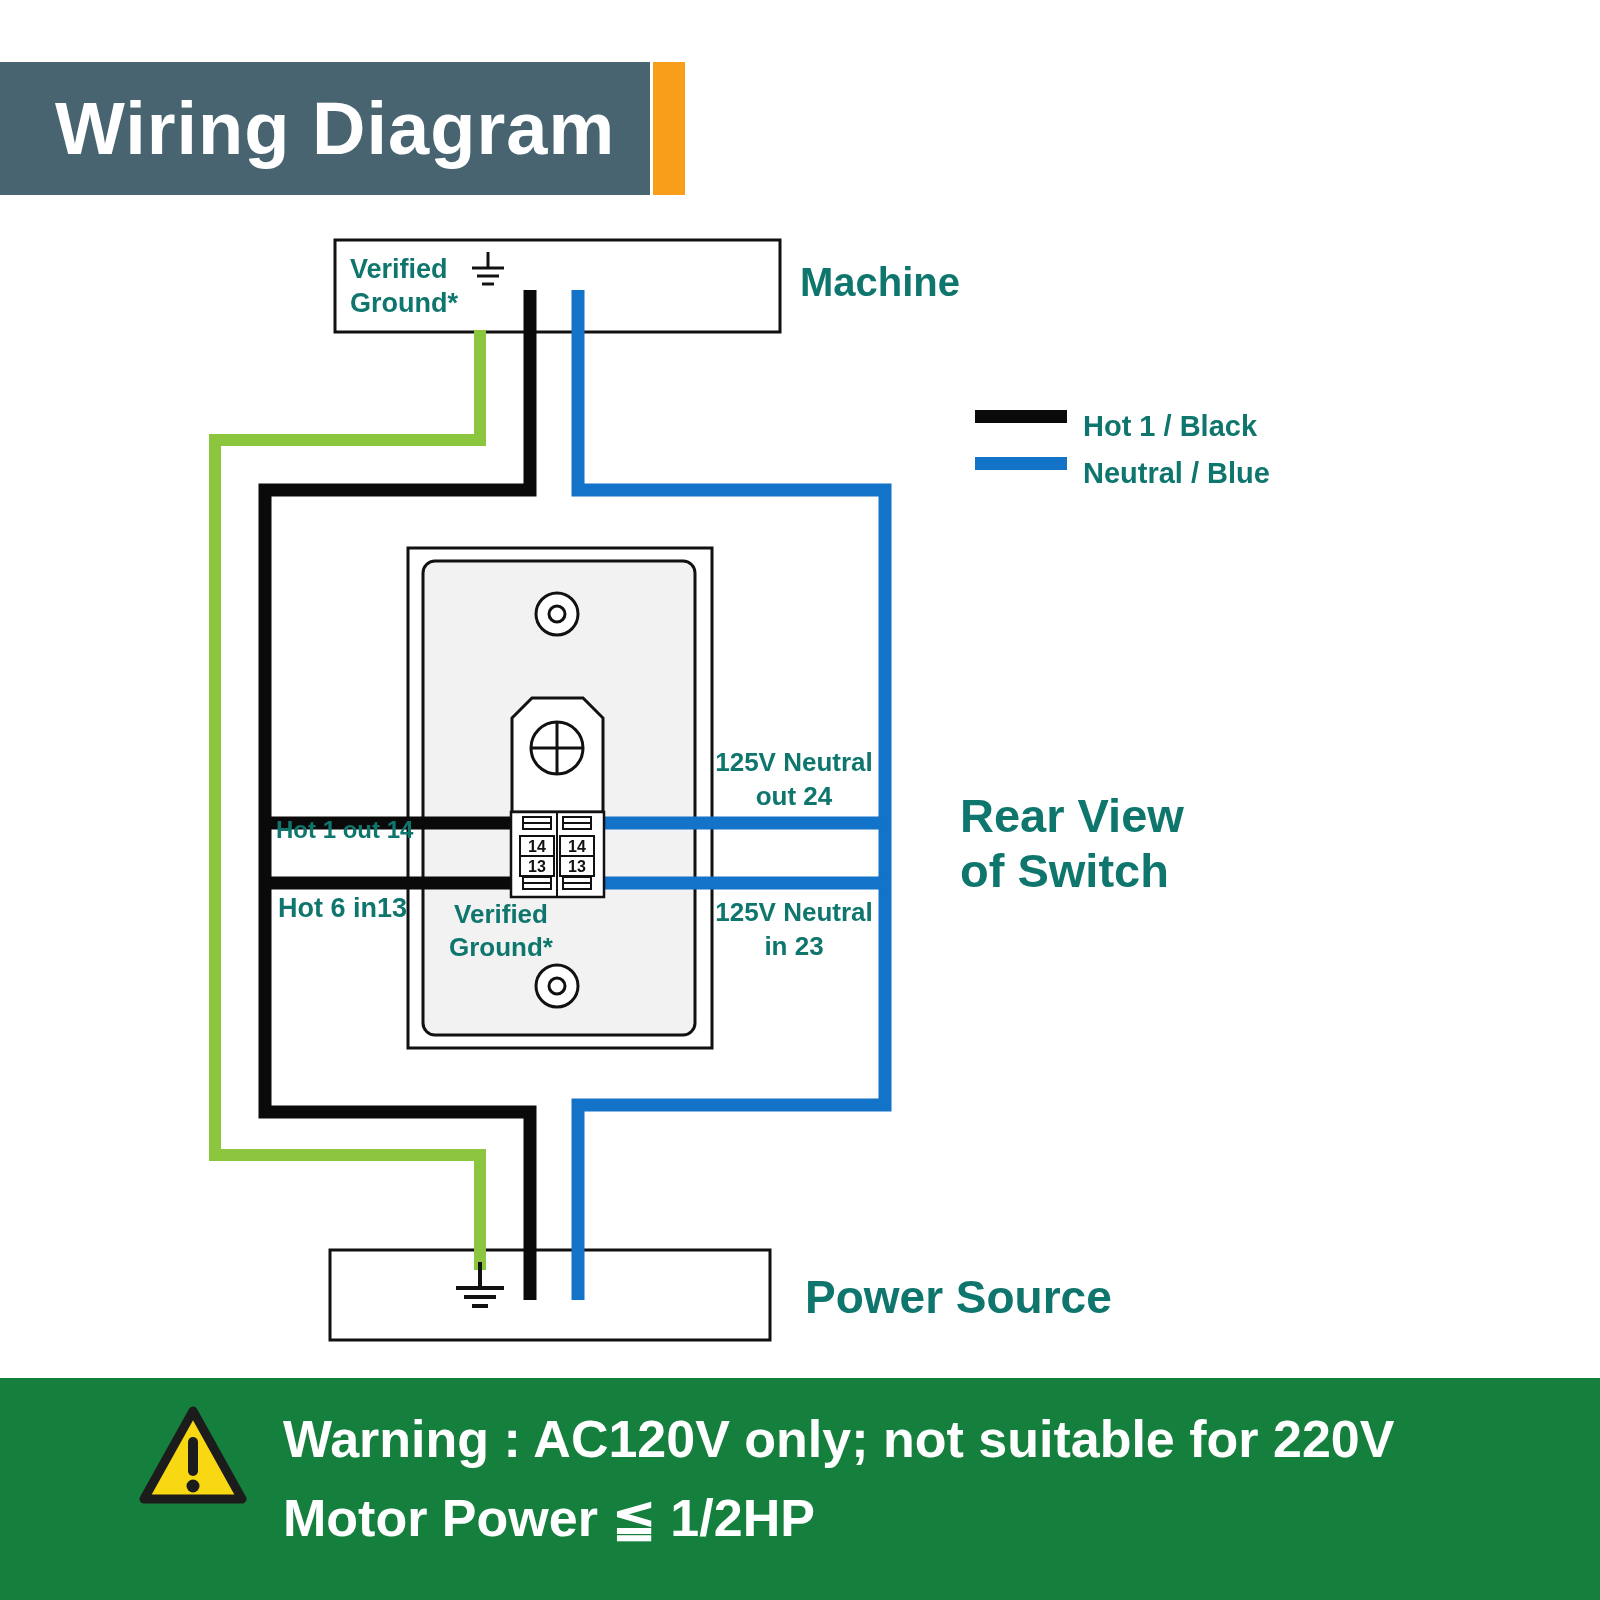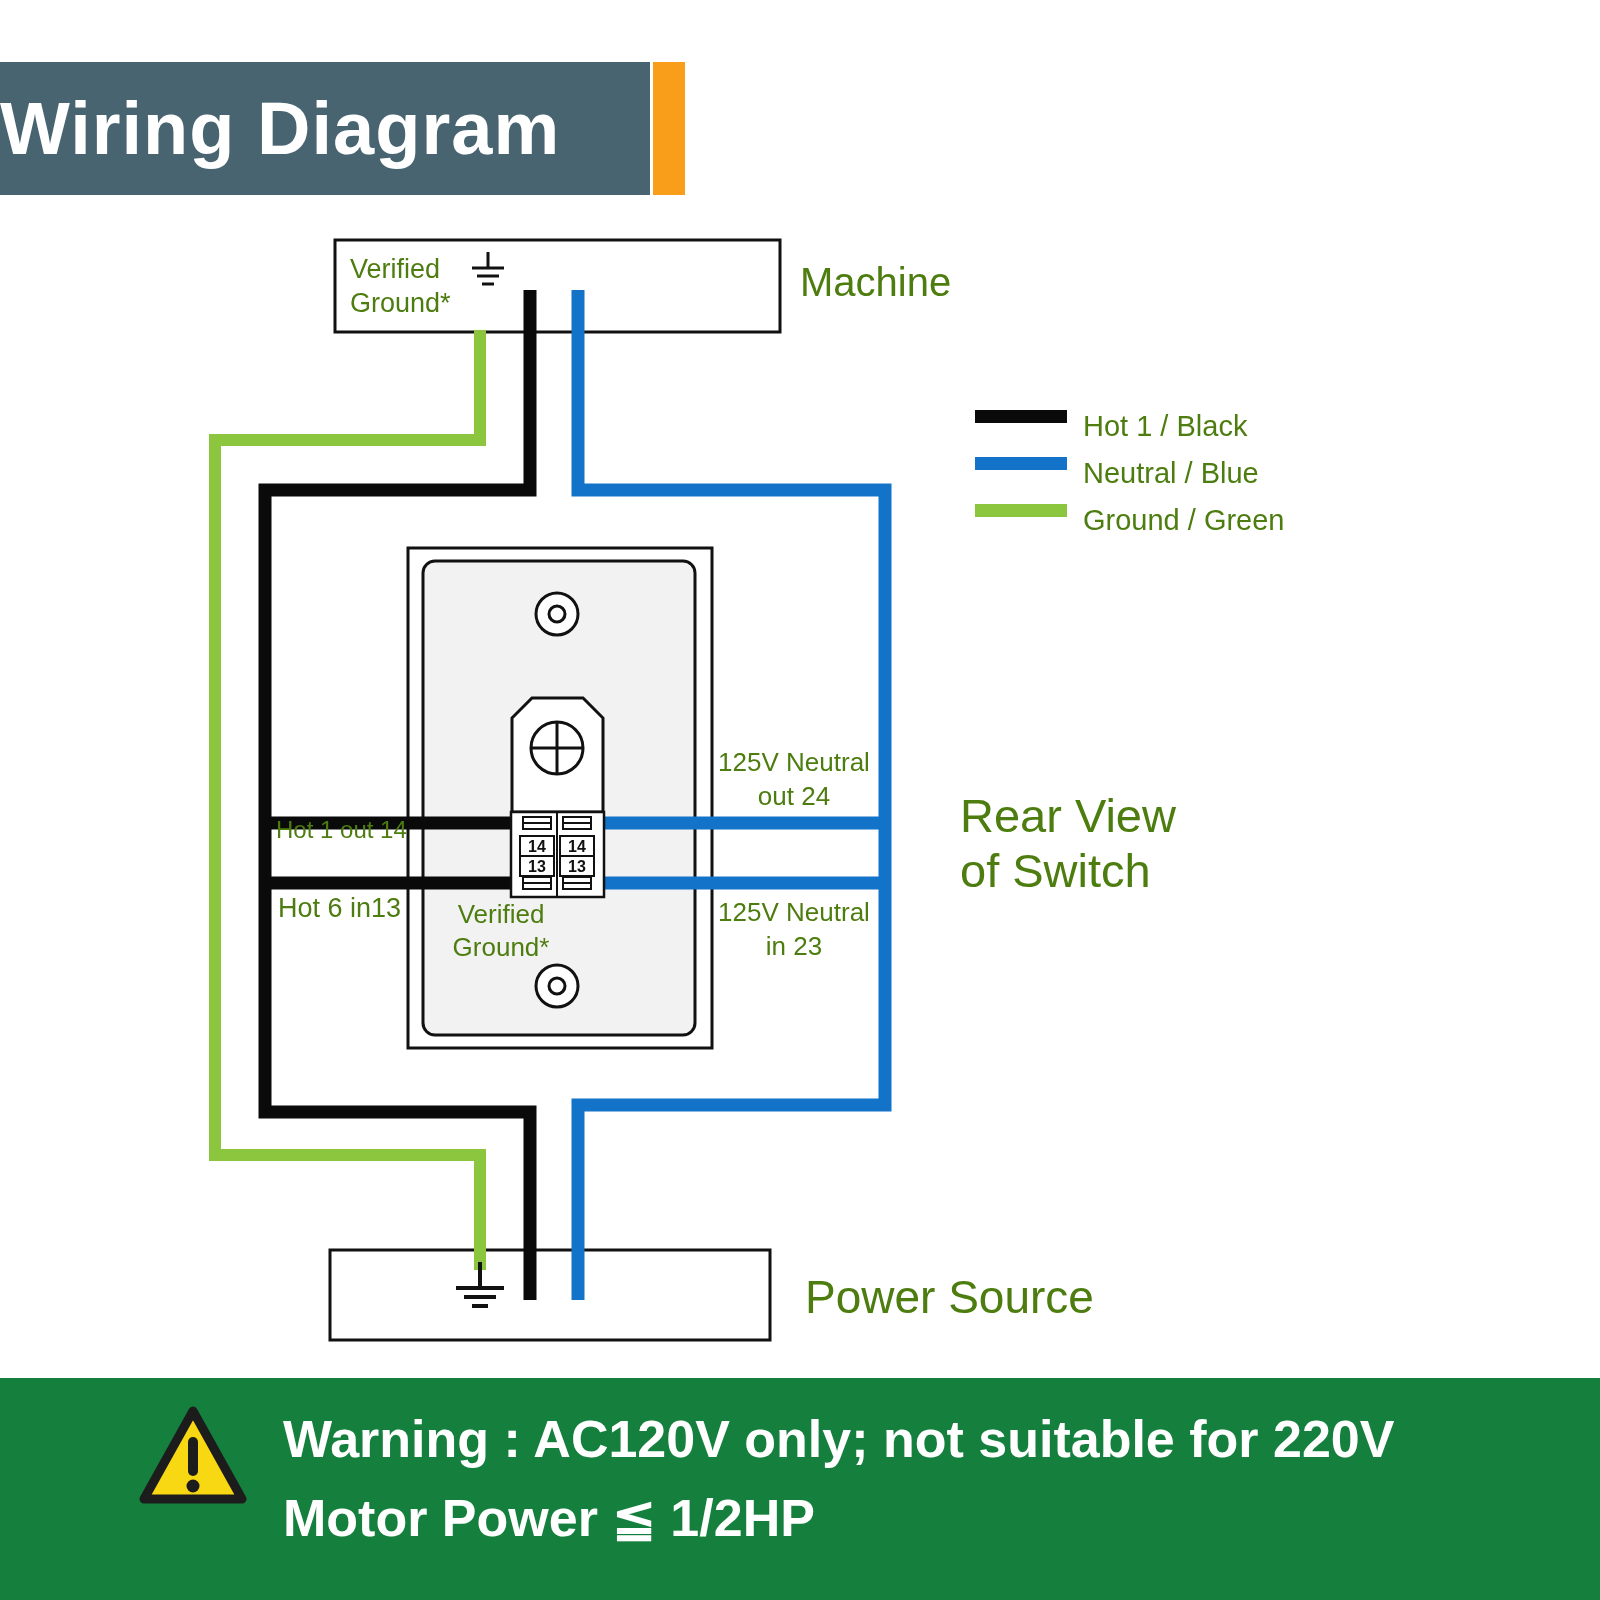--- a/index.html
+++ b/index.html
@@ -1,26 +1,26 @@
 <!DOCTYPE html>
 <html><head>
 <meta charset="utf-8">
 <style>
   html,body { margin:0; padding:0; background:#ffffff; }
   .canvas {
     position:relative; width:1600px; height:1600px; background:#ffffff;
     font-family:"Liberation Sans", sans-serif; overflow:hidden;
   }
   .abs { position:absolute; }
-  .slate { color:#4d7c0f; font-weight:normal; }
+  .slate { color:#0f766e; font-weight:bold; }
   .svg-layer { position:absolute; left:0; top:0; width:1600px; height:1600px; }
 
   .banner {
     position:absolute; left:0; top:62px; width:650px; height:133px;
-    display:flex; align-items:center; box-sizing:border-box;
+    display:flex; align-items:center; padding-left:55px; box-sizing:border-box;
     color:#ffffff; font-weight:bold; font-size:74px; letter-spacing:1px;
   }
   .banner-accent { position:absolute; left:653px; top:62px; width:32px; height:133px; }
 
   .legend { position:absolute; left:975px; top:410px; }
   .legend-row { display:flex; align-items:flex-start; height:47px; }
   .legend-swatch { width:92px; height:13px; margin-right:16px; }
   .legend-label { font-size:29px; }
 
   .two-line span { display:block; }
@@ -124,24 +124,20 @@
 
   <div class="legend">
     <div class="legend-row">
       <div class="legend-swatch" style="background: rgb(10, 10, 10);"></div>
       <span class="slate legend-label">Hot 1 / Black</span>
     </div>
     <div class="legend-row">
       <div class="legend-swatch" style="background: rgb(18, 115, 200);"></div>
       <span class="slate legend-label">Neutral / Blue</span>
     </div>
-    <div class="legend-row">
-      <div class="legend-swatch" style="background: rgb(140, 198, 63);"></div>
-      <span class="slate legend-label">Ground / Green</span>
-    </div>
   </div>
 
   <div class="abs slate" style="left:276px; top:816px; font-size:24px;">Hot 1 out 14</div>
   <div class="abs slate" style="left:278px; top:893px; font-size:27px;">Hot 6 in13</div>
 
   <div class="abs slate two-line" style="left:710px; top:746px; width:168px; text-align:center; font-size:26px; line-height:1.3;">
     <span>125V Neutral</span>
     <span>out 24</span>
   </div>
   <div class="abs slate two-line" style="left:710px; top:896px; width:168px; text-align:center; font-size:26px; line-height:1.3;">

